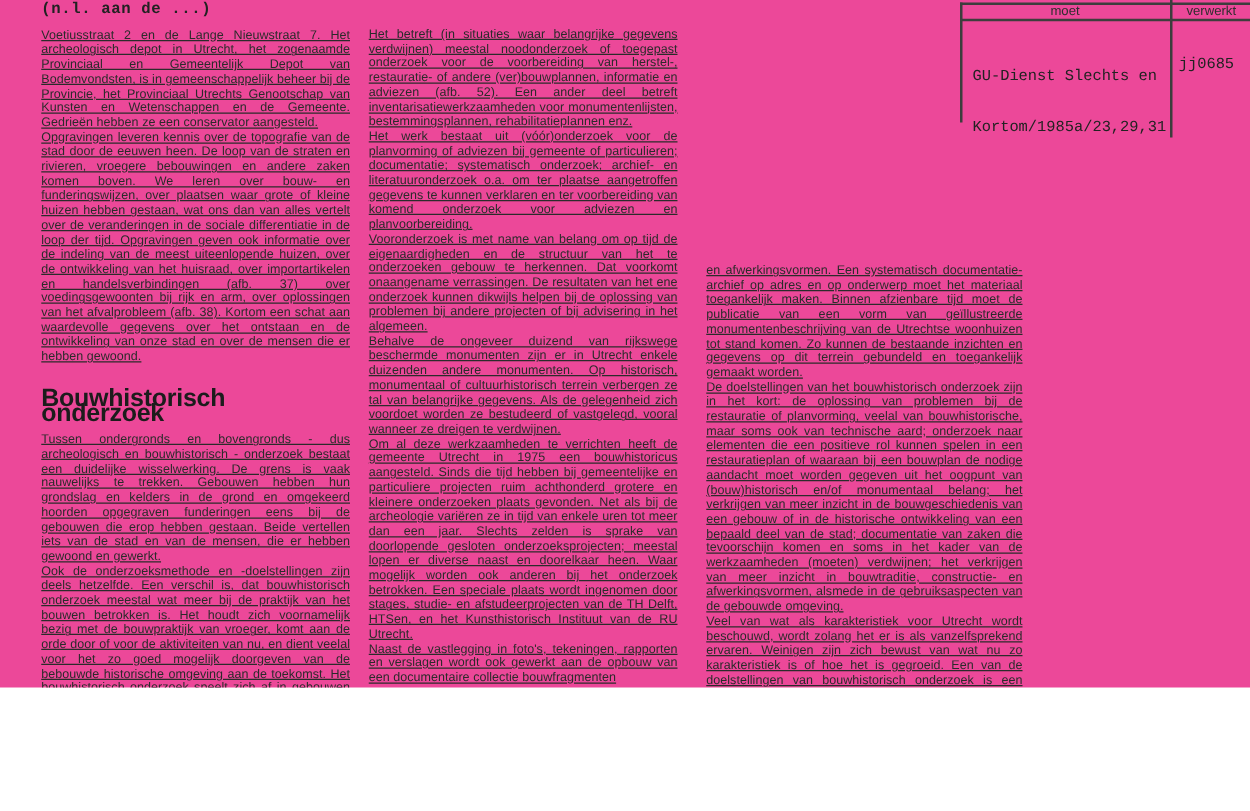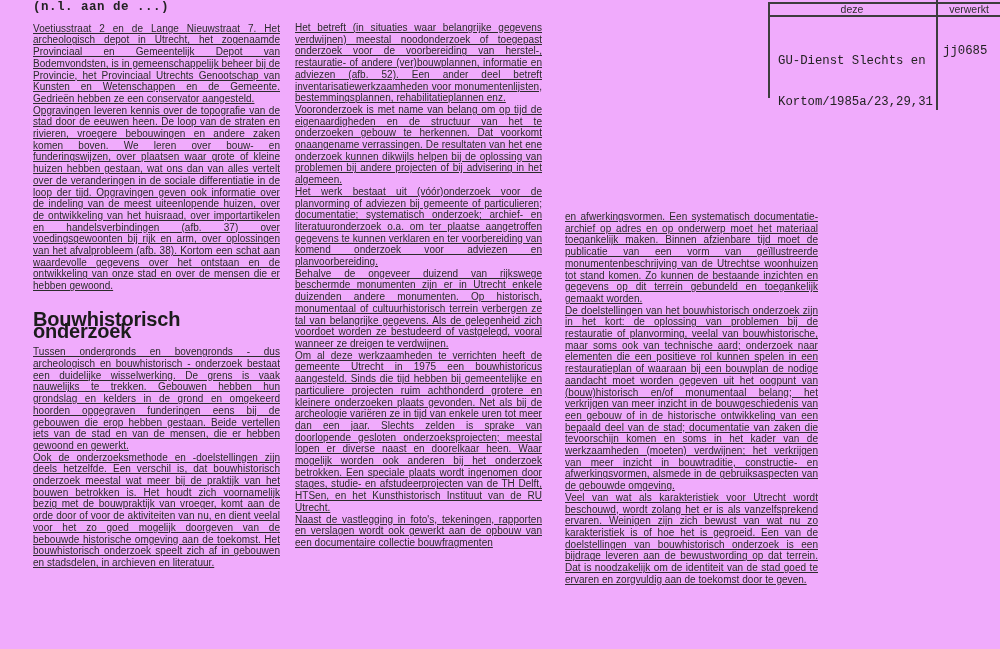--- a/index.html
+++ b/index.html
@@ -1,19 +1,19 @@
 <!DOCTYPE html>
 <html><head>
 <meta charset="utf-8">
 <style>
   html,body { margin:0; padding:0; }
   .page {
     position:relative;
-    width:1000px; height:649px;
-    background:#f0abfc;
+    width:1000px; height:550px;
+    background:#ec4899;
     font-family:"Liberation Sans", sans-serif;
     color:#2b2b2b;
     overflow:hidden;
   }
   .col {
     position:absolute;
     text-align:justify;
     font-size:10px;
     line-height:11.7px;
     letter-spacing:0.04px;
@@ -73,39 +73,39 @@
     <div class="note">(n.l. aan de ...)</div>
     <p>Voetiusstraat 2 en de Lange Nieuwstraat 7. Het archeologisch depot in Utrecht, het zogenaamde Provinciaal en Gemeentelijk Depot van Bodemvondsten, is in gemeenschappelijk beheer bij de Provincie, het Provinciaal Utrechts Genootschap van Kunsten en Wetenschappen en de Gemeente. Gedrieën hebben ze een conservator aangesteld.</p>
     <p>Opgravingen leveren kennis over de topografie van de stad door de eeuwen heen. De loop van de straten en rivieren, vroegere bebouwingen en andere zaken komen boven. We leren over bouw- en funderingswijzen, over plaatsen waar grote of kleine huizen hebben gestaan, wat ons dan van alles vertelt over de veranderingen in de sociale differentiatie in de loop der tijd. Opgravingen geven ook informatie over de indeling van de meest uiteenlopende huizen, over de ontwikkeling van het huisraad, over importartikelen en handelsverbindingen (afb. 37) over voedingsgewoonten bij rijk en arm, over oplossingen van het afvalprobleem (afb. 38). Kortom een schat aan waardevolle gegevens over het ontstaan en de ontwikkeling van onze stad en over de mensen die er hebben gewoond.</p>
     <h2 class="section-heading">Bouwhistorisch onderzoek</h2>
     <p>Tussen ondergronds en bovengronds - dus archeologisch en bouwhistorisch - onderzoek bestaat een duidelijke wisselwerking. De grens is vaak nauwelijks te trekken. Gebouwen hebben hun grondslag en kelders in de grond en omgekeerd hoorden opgegraven funderingen eens bij de gebouwen die erop hebben gestaan. Beide vertellen iets van de stad en van de mensen, die er hebben gewoond en gewerkt.</p>
     <p>Ook de onderzoeksmethode en -doelstellingen zijn deels hetzelfde. Een verschil is, dat bouwhistorisch onderzoek meestal wat meer bij de praktijk van het bouwen betrokken is. Het houdt zich voornamelijk bezig met de bouwpraktijk van vroeger, komt aan de orde door of voor de aktiviteiten van nu, en dient veelal voor het zo goed mogelijk doorgeven van de bebouwde historische omgeving aan de toekomst. Het bouwhistorisch onderzoek speelt zich af in gebouwen en stadsdelen, in archieven en literatuur.</p>
   </div>
 
   <div class="col col2">
     <p>Het betreft (in situaties waar belangrijke gegevens verdwijnen) meestal noodonderzoek of toegepast onderzoek voor de voorbereiding van herstel-, restauratie- of andere (ver)bouwplannen, informatie en adviezen (afb. 52). Een ander deel betreft inventarisatiewerkzaamheden voor monumentenlijsten, bestemmingsplannen, rehabilitatieplannen enz.</p>
+    <p>Het werk bestaat uit (vóór)onderzoek voor de planvorming of adviezen bij gemeente of particulieren; documentatie; systematisch onderzoek; archief- en literatuuronderzoek o.a. om ter plaatse aangetroffen gegevens te kunnen verklaren en ter voorbereiding van komend onderzoek voor adviezen en planvoorbereiding.</p>
     <p>Vooronderzoek is met name van belang om op tijd de eigenaardigheden en de structuur van het te onderzoeken gebouw te herkennen. Dat voorkomt onaangename verrassingen. De resultaten van het ene onderzoek kunnen dikwijls helpen bij de oplossing van problemen bij andere projecten of bij advisering in het algemeen.</p>
-    <p>Het werk bestaat uit (vóór)onderzoek voor de planvorming of adviezen bij gemeente of particulieren; documentatie; systematisch onderzoek; archief- en literatuuronderzoek o.a. om ter plaatse aangetroffen gegevens te kunnen verklaren en ter voorbereiding van komend onderzoek voor adviezen en planvoorbereiding.</p>
     <p>Behalve de ongeveer duizend van rijkswege beschermde monumenten zijn er in Utrecht enkele duizenden andere monumenten. Op historisch, monumentaal of cultuurhistorisch terrein verbergen ze tal van belangrijke gegevens. Als de gelegenheid zich voordoet worden ze bestudeerd of vastgelegd, vooral wanneer ze dreigen te verdwijnen.</p>
     <p>Om al deze werkzaamheden te verrichten heeft de gemeente Utrecht in 1975 een bouwhistoricus aangesteld. Sinds die tijd hebben bij gemeentelijke en particuliere projecten ruim achthonderd grotere en kleinere onderzoeken plaats gevonden. Net als bij de archeologie variëren ze in tijd van enkele uren tot meer dan een jaar. Slechts zelden is sprake van doorlopende gesloten onderzoeksprojecten; meestal lopen er diverse naast en doorelkaar heen. Waar mogelijk worden ook anderen bij het onderzoek betrokken. Een speciale plaats wordt ingenomen door stages, studie- en afstudeerprojecten van de TH Delft, HTSen, en het Kunsthistorisch Instituut van de RU Utrecht.</p>
     <p>Naast de vastlegging in foto's, tekeningen, rapporten en verslagen wordt ook gewerkt aan de opbouw van een documentaire collectie bouwfragmenten</p>
   </div>
 
   <div class="col col3">
     <p>en afwerkingsvormen. Een systematisch documentatie-archief op adres en op onderwerp moet het materiaal toegankelijk maken. Binnen afzienbare tijd moet de publicatie van een vorm van geïllustreerde monumentenbeschrijving van de Utrechtse woonhuizen tot stand komen. Zo kunnen de bestaande inzichten en gegevens op dit terrein gebundeld en toegankelijk gemaakt worden.</p>
     <p>De doelstellingen van het bouwhistorisch onderzoek zijn in het kort: de oplossing van problemen bij de restauratie of planvorming, veelal van bouwhistorische, maar soms ook van technische aard; onderzoek naar elementen die een positieve rol kunnen spelen in een restauratieplan of waaraan bij een bouwplan de nodige aandacht moet worden gegeven uit het oogpunt van (bouw)historisch en/of monumentaal belang; het verkrijgen van meer inzicht in de bouwgeschiedenis van een gebouw of in de historische ontwikkeling van een bepaald deel van de stad; documentatie van zaken die tevoorschijn komen en soms in het kader van de werkzaamheden (moeten) verdwijnen; het verkrijgen van meer inzicht in bouwtraditie, constructie- en afwerkingsvormen, alsmede in de gebruiksaspecten van de gebouwde omgeving.</p>
     <p>Veel van wat als karakteristiek voor Utrecht wordt beschouwd, wordt zolang het er is als vanzelfsprekend ervaren. Weinigen zijn zich bewust van wat nu zo karakteristiek is of hoe het is gegroeid. Een van de doelstellingen van bouwhistorisch onderzoek is een bijdrage leveren aan de bewustwording op dat terrein. Dat is noodzakelijk om de identiteit van de stad goed te ervaren en zorgvuldig aan de toekomst door te geven.</p>
   </div>
 
   <div class="stamp">
     <div class="line hline-top"></div>
     <div class="line hline-sep"></div>
     <div class="line vline-left"></div>
     <div class="line vline-div"></div>
-    <div class="stamp-label label-bron">deze</div>
+    <div class="stamp-label label-bron">moet</div>
     <div class="stamp-label label-verwerkt">verwerkt</div>
     <div class="stamp-mono bron-value">
       <div>GU-Dienst Slechts en</div>
       <div>Kortom/1985a/23,29,31</div>
     </div>
     <div class="stamp-mono verwerkt-value">jj0685</div>
   </div>
 
 </div>
 

